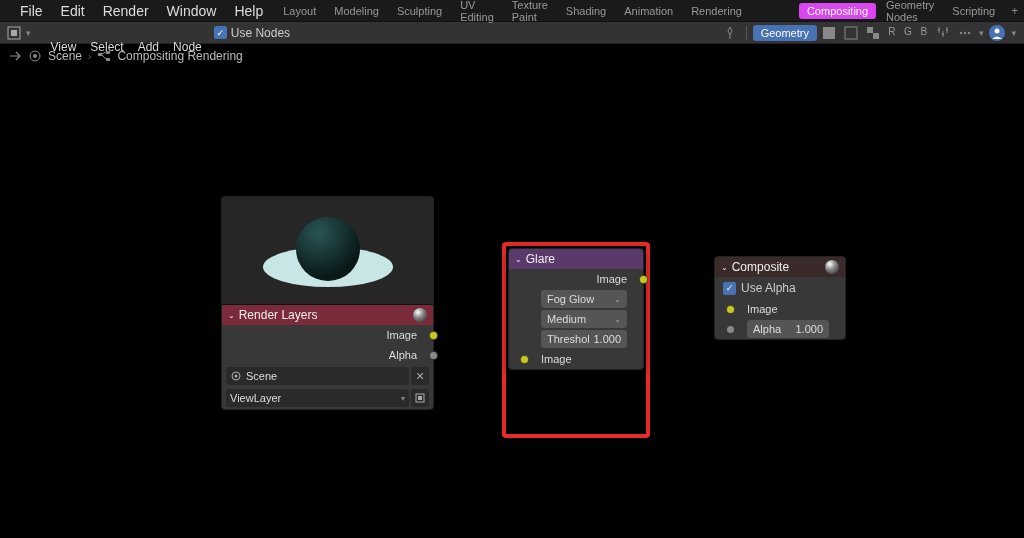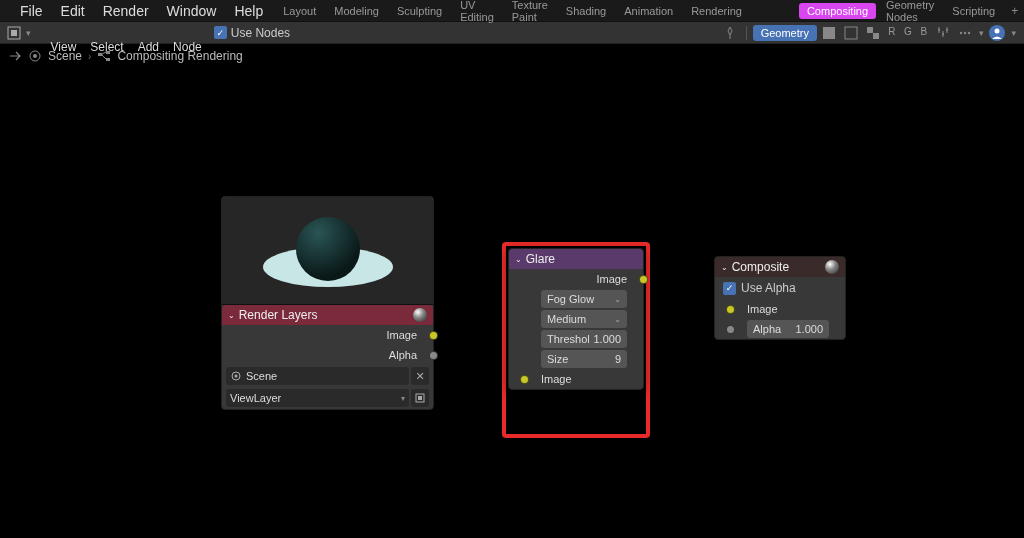--- a/index.html
+++ b/index.html
@@ -288,26 +288,20 @@
           <span>Medium</span>
           <span class="dd">⌄</span>
         </div>
       </div>
     <div class="nrow">
         <div class="nfield">
           <span>Threshol</span>
           <span class="val">1.000</span>
         </div>
       </div>
-    <div class="nrow">
-        <div class="nfield">
-          <span>Size</span>
-          <span class="val">9</span>
-        </div>
-      </div>
     <div class="nrow left">
       <span class="socket in yellow"></span>
       <span>Image</span>
     </div>
   </div>
 
   <div class="node node-comp">
     <div class="nhead">
       <span class="tri">⌄</span>
       <span>Composite</span>

